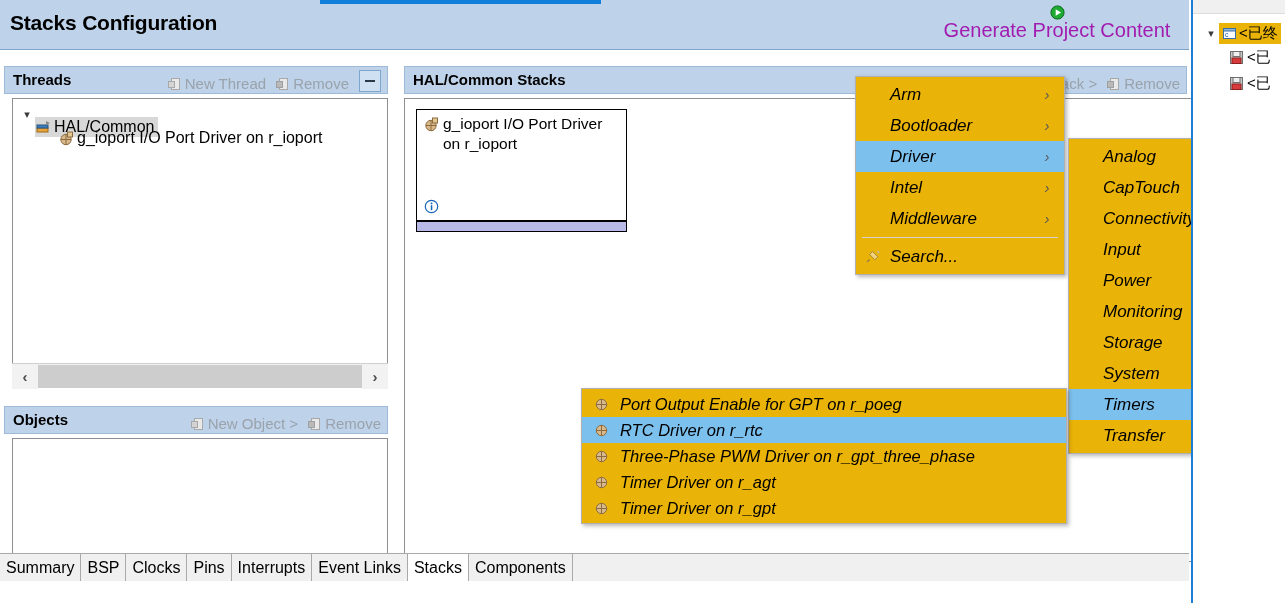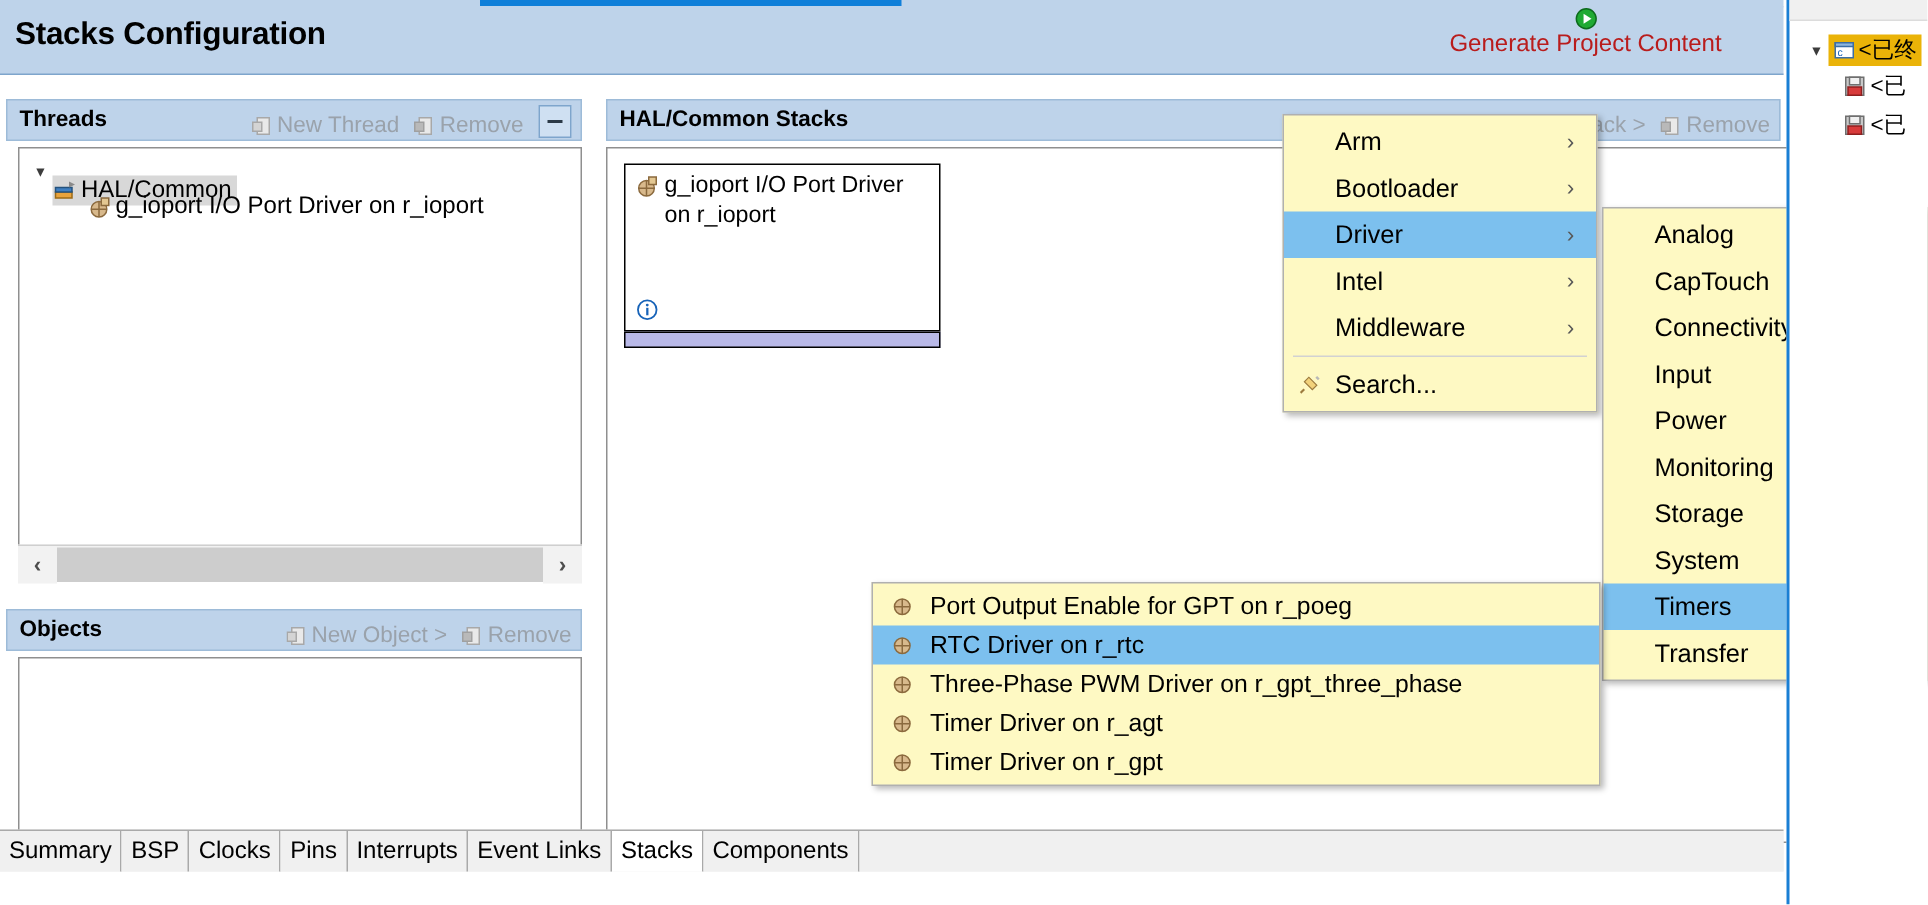--- a/index.html
+++ b/index.html
@@ -37,21 +37,21 @@
     color: #000;
   }
   .gen-link-wrap {
     position: absolute; right: 12px; top: 0px; width: 240px; height: 46px;
     text-align: center;
   }
   .gen-icon {
     display: block; margin: 1px auto 0 auto; width: 15px; height: 15px;
   }
   .gen-link {
-    display: block; color: #b91c1c; font-size: 16px; text-decoration: none;
+    display: block; color: #a21caf; font-size: 20px; text-decoration: none;
     line-height: 20px;
   }
 
   
   .sec-header {
     position: absolute;
     background: #bed3ea;
     border: 1px solid #9dbbd8;
     height: 28px;
   }
@@ -115,24 +115,25 @@
   }
   .stack-node-info { position: absolute; left: 7px; bottom: 6px; width: 15px; height: 15px; }
   .stack-node-bar {
     position: absolute; left: -1px; right: -1px; bottom: -12px;
     height: 11px; background: #b9b9e8; border: 1px solid #000;
   }
 
   
   .menu {
     position: absolute;
-    background: #fef9c3;
+    background: #eab308;
     border: 1px solid #b0b0b0;
     box-shadow: 2px 2px 4px rgba(0,0,0,0.28);
     padding: 2px 0;
+    font-style: italic;
   }
   .menu-item {
     position: relative; display: flex; align-items: center;
     height: 31px; padding: 0 4px 0 0;
     font-size: 17px; color: #000; white-space: nowrap;
   }
   .menu-item.sel { background: #7cc0ee; align-items: center; }
   .mi-ico { width: 34px; text-align: center; flex: 0 0 34px; }
   .mi-label { flex: 1; }
   .mi-arrow { flex: 0 0 26px; text-align: center; color: #585858; font-size: 15px; }

